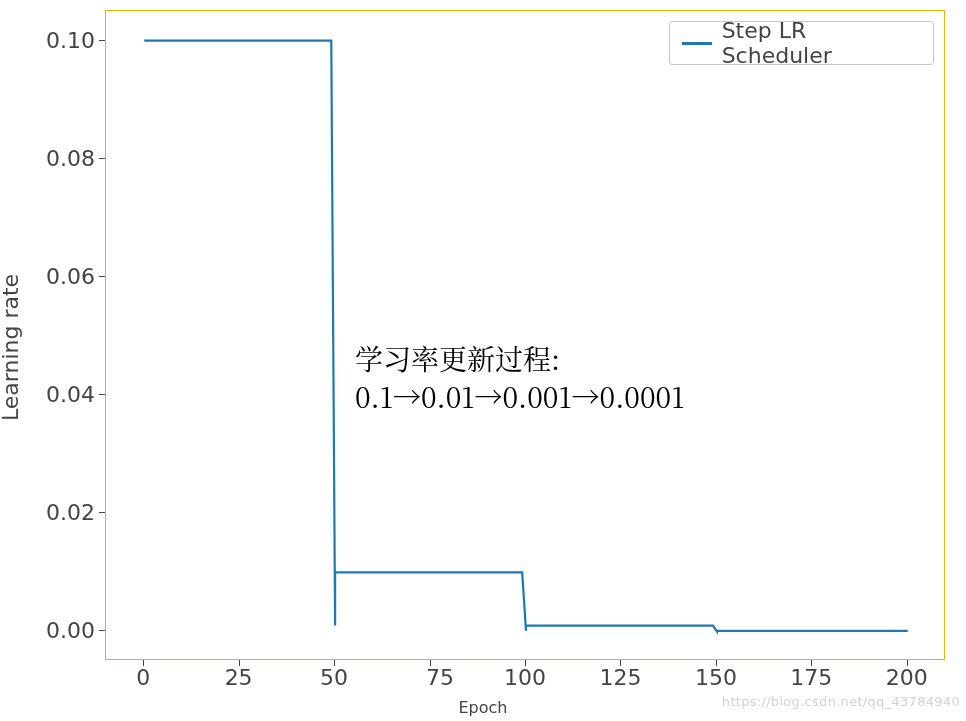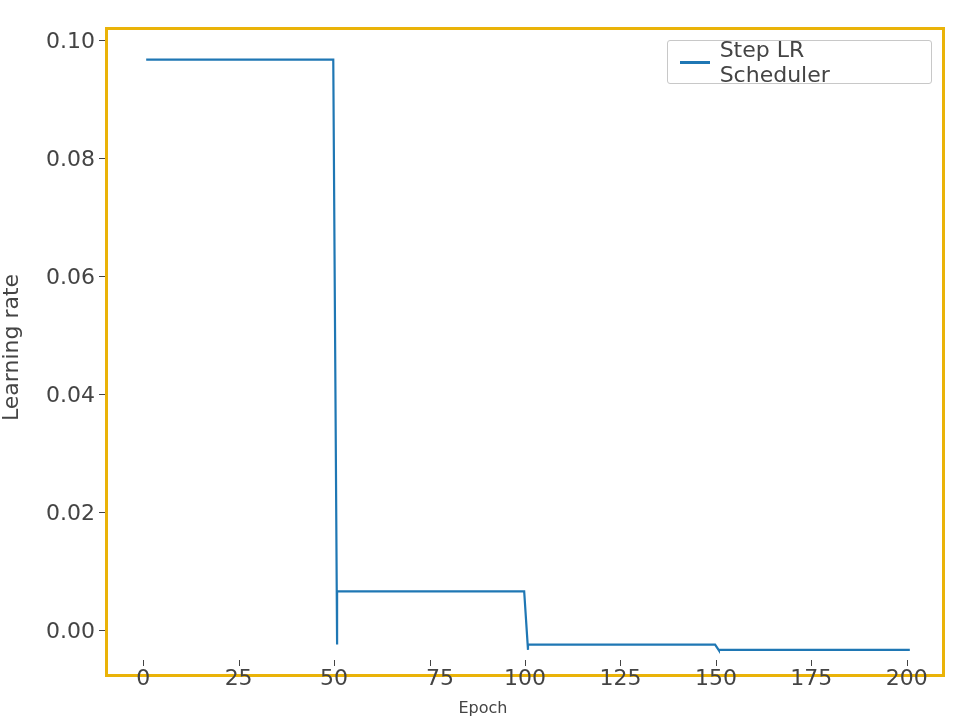--- a/index.html
+++ b/index.html
@@ -15,24 +15,24 @@
   }
   .plot-container {
     position: absolute;
     left: 0; top: 0;
     width: 966px;
     height: 721px;
   }
   .plot-area {
     position: absolute;
     left: 105px;
-    top: 27px;
+    top: 10px;
     width: 840px;
     height: 650px;
-    border: 3px solid #eab308;
+    border: 1px solid #eab308;
   }
   .y-tick-label {
     position: absolute;
     left: 0;
     width: 95px;
     text-align: right;
     font-size: 22px;
     color: #444;
     transform: translateY(-50%);
   }
@@ -145,21 +145,26 @@
     <svg class="plot-svg" id="plot-svg">
         <path d="M38.18,29.55 L225.27,29.55 L229.09,614.55 L229.09,561.36 L416.18,561.36 L420.00,619.86 L420.00,614.55 L607.09,614.55 L610.91,620.40 L610.91,619.86 L801.82,619.86" fill="none" stroke="#1f77b4" stroke-width="2.2"></path>
       </svg>
 
     <div class="legend-box">
       <div class="legend-line"></div>
       <span class="legend-text">Step LR Scheduler</span>
     </div>
   </div>
 
+  <div class="annotation annotation-2">
+    <span>学习率更新过程:</span><br>
+    <span>0.1→0.01→0.001→0.0001</span>
+  </div>
 
+  <div class="watermark">https://blog.csdn.net/qq_43784940</div>
 
 <div class="y-tick-label" style="top: 630.455px;">0.00</div>
     <div class="tick-mark tick-y" style="top: 630.455px;"></div>
     <div class="y-tick-label" style="top: 512.273px;">0.02</div>
     <div class="tick-mark tick-y" style="top: 512.273px;"></div>
     <div class="y-tick-label" style="top: 394.091px;">0.04</div>
     <div class="tick-mark tick-y" style="top: 394.091px;"></div>
     <div class="y-tick-label" style="top: 275.909px;">0.06</div>
     <div class="tick-mark tick-y" style="top: 275.909px;"></div>
     <div class="y-tick-label" style="top: 157.727px;">0.08</div>

